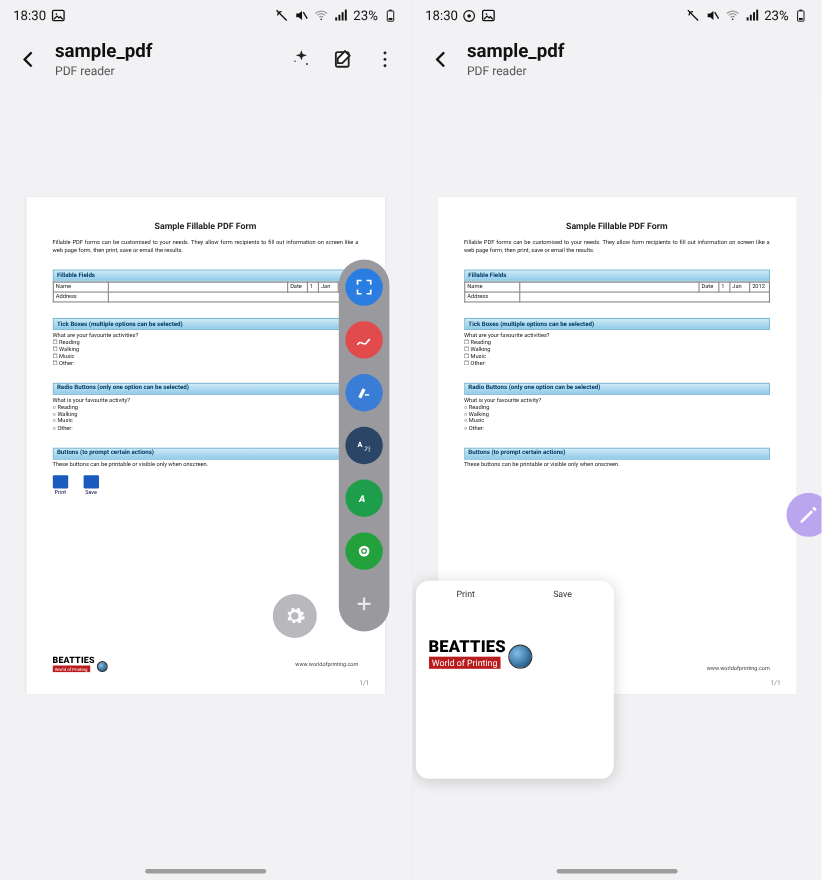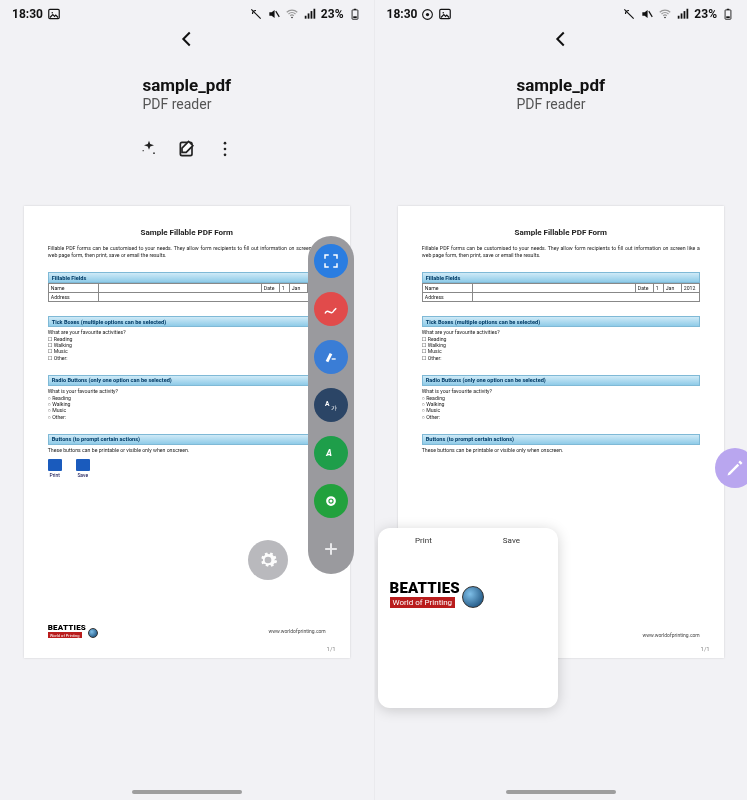--- a/index.html
+++ b/index.html
@@ -15,57 +15,56 @@
     background: #f2f2f5;
     position: relative;
     overflow: hidden;
   }
   .phone + .phone { border-left: 0.5px solid rgba(0,0,0,0.03); }
 
   
   .status-bar {
     height: 28px; padding: 0 12px;
     display: flex; justify-content: space-between; align-items: center;
-    font-size: 12px; font-weight: 700; color: #111;
+    font-size: 12px; font-weight: 400; color: #111;
     background: #f2f2f5;
   }
   .status-left, .status-right { display: flex; align-items: center; gap: 4px; }
   .status-right svg { width: 14px; height: 14px; }
 
   
   .app-header {
     height: 58px; padding: 0 12px 6px 12px;
-    display: flex; align-items: center; gap: 25px;
+    display: flex; align-items: center; gap: 10px;
     background: #f2f2f5;
-    flex-direction: column;
   }
   .back-btn { width: 28px; height: 28px; display:flex; align-items:center; justify-content:center; }
   .title-block { flex: 1; }
   .title-main { font-size: 17px; font-weight: 700; color: #111; }
-  .title-sub { font-size: 14px; color: #555; margin-top: 1px; }
+  .title-sub { font-size: 11px; color: #555; margin-top: 1px; }
   .hdr-actions { display: flex; align-items: center; gap: 14px; }
   .hdr-icon { width: 24px; height: 24px; display:flex; align-items:center; justify-content:center; color:#222; }
 
   
   .zoom-pill {
     display:flex; align-items:center;
     background:#5d5d61; color:#fff;
     border-radius: 24px; padding: 8px 12px; gap: 10px;
   }
   .zoom-pill .zoom-text { font-size: 15px; font-weight: 600; }
   .zoom-pill svg { width: 18px; height: 18px; stroke:#fff; fill:none; }
 
   
   .doc-area {
     position: absolute;
     top: 86px; left: 0; right: 0; bottom: 0;
     display:flex; justify-content:center;
   }
   .page {
-    margin-top: 120px;
+    margin-top: 93px;
     width: 326px; height: 452px;
     background: #fff;
     box-shadow: 0 0 2px rgba(0,0,0,0.15);
     position: relative;
     padding: 22px 24px;
     font-size: 6px;
     color: #222;
   }
   .page-title { text-align:center; font-weight:700; font-size: 8px; margin-bottom: 8px; }
   .page-intro { font-size: 5.2px; line-height: 1.25; text-align: justify; }

